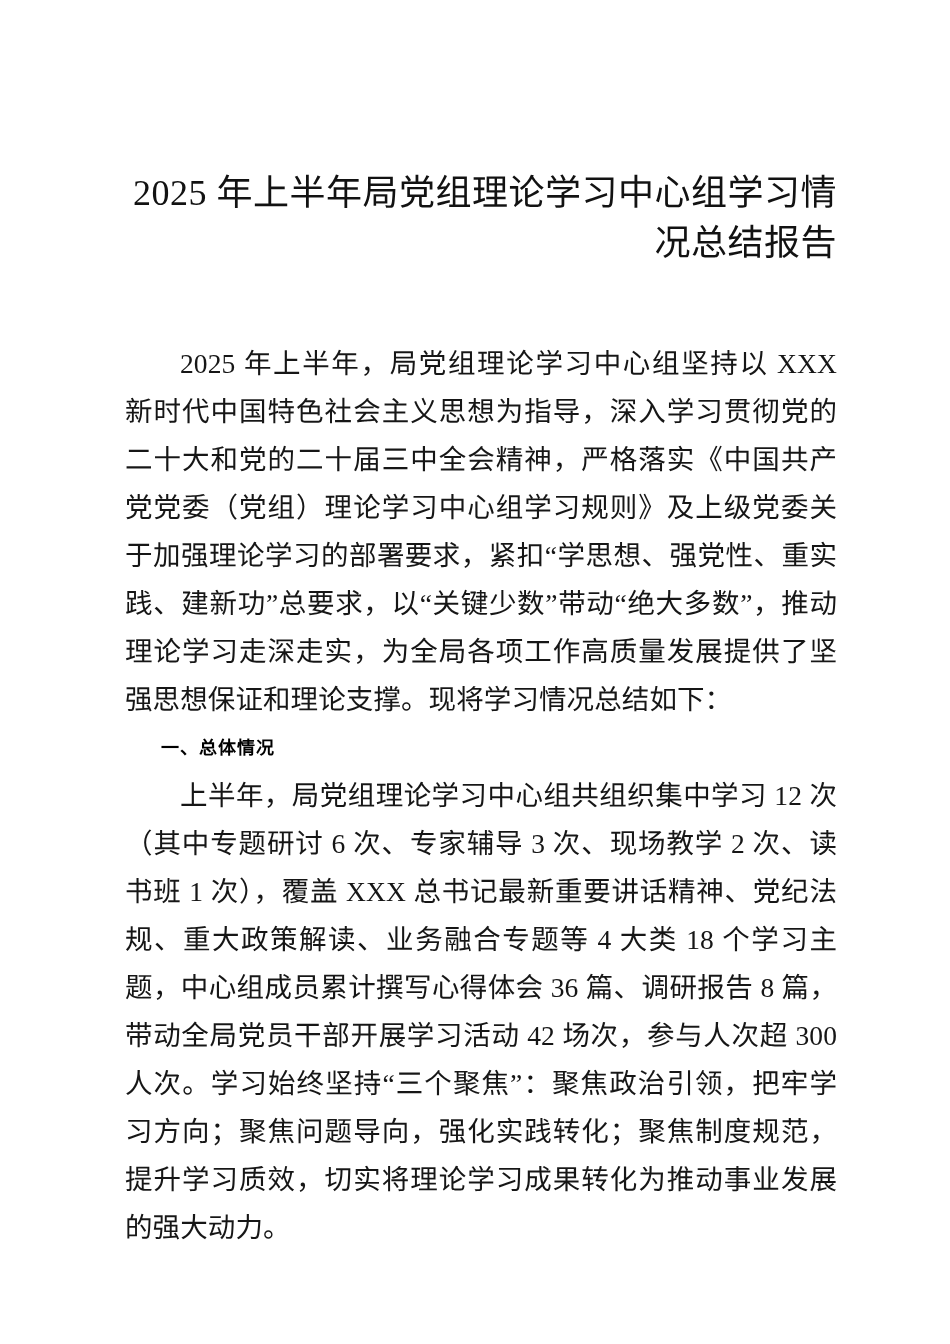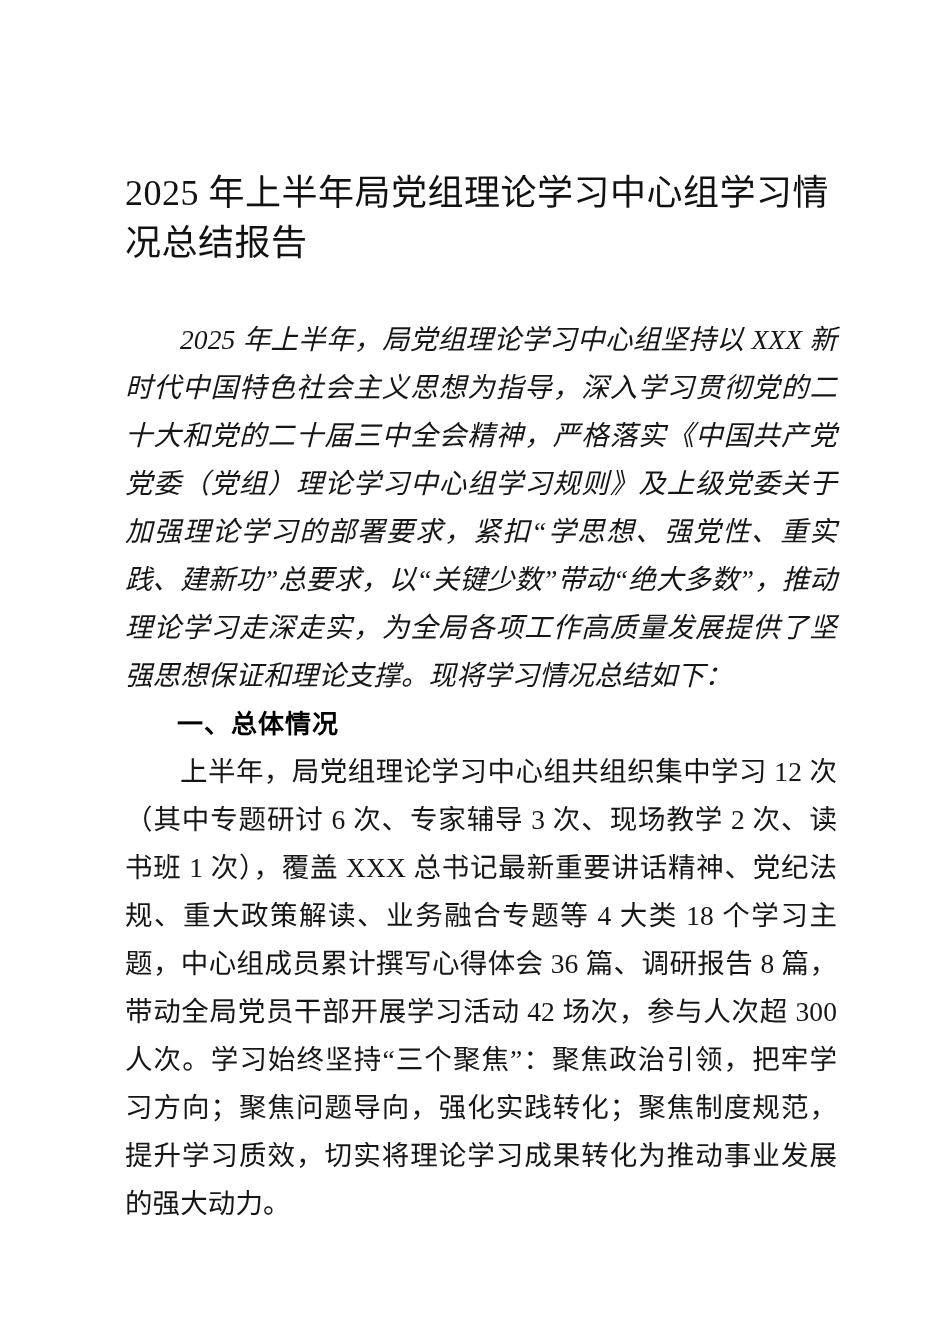--- a/index.html
+++ b/index.html
@@ -30,48 +30,47 @@
   }
 
   
   .doc-title {
     margin: 0;
     padding-top: 168px;
     font-family: "Liberation Serif", "DejaVu Serif", serif;
     font-size: 36px;
     line-height: 50px;
     font-weight: 400;
-    text-align: left;
+    text-align: right;
     letter-spacing: 0.5px;
     color: #121212;
   }
 
   
   .para {
     margin: 0;
     font-size: 27.5px;
     line-height: 48px;
     text-align: justify;
     text-align-last: left;
     text-justify: inter-ideograph;
     text-indent: 2em;
     color: #161616;
     letter-spacing: 0.1px;
   }
 
   .para.first-para {
-    margin-top: 48px;
-    font-style: italic;
+    margin-top: 72px;
   }
 
   
   .section-heading {
     margin: 0;
     font-family: "Liberation Sans", "DejaVu Sans", sans-serif;
-    font-size: 26px;
+    font-size: 18px;
     line-height: 48px;
     font-weight: 700;
     text-indent: 2em;
     letter-spacing: 1px;
     color: #000000;
   }
 </style>
 </head>
 <body>
 

